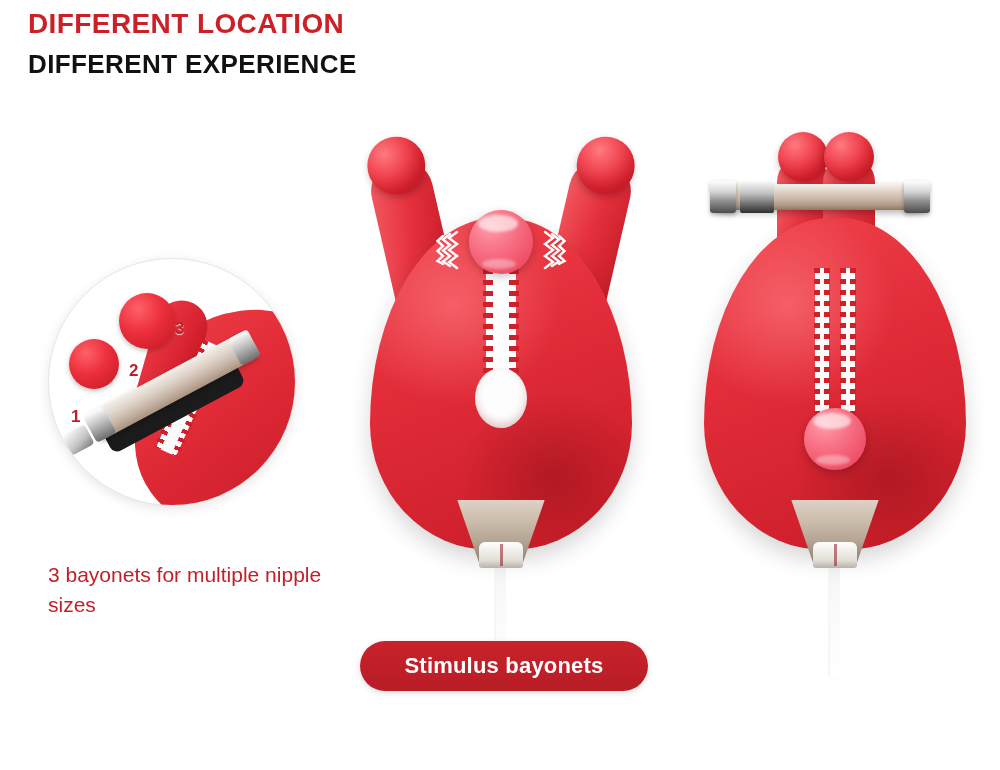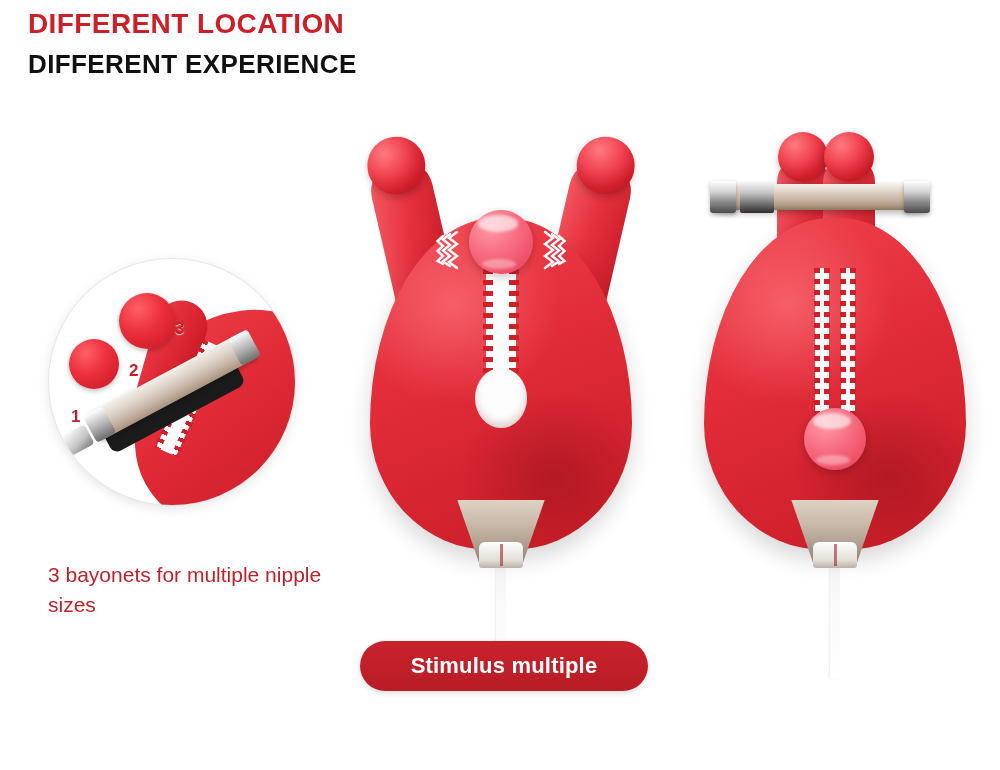--- a/index.html
+++ b/index.html
@@ -641,15 +641,15 @@
 
     <div class="pink-dot">
       <div class="gloss-top"></div>
       <div class="gloss-bot"></div>
     </div>
 
     <div class="base-cap"></div>
     <div class="base-petals"></div>
   </div>
 
-  <div class="pill pill-left">Stimulus multiple</div>
+  <div class="pill pill-left">Stimulus bayonets</div>
 
 </div>
 
 </body></html>

